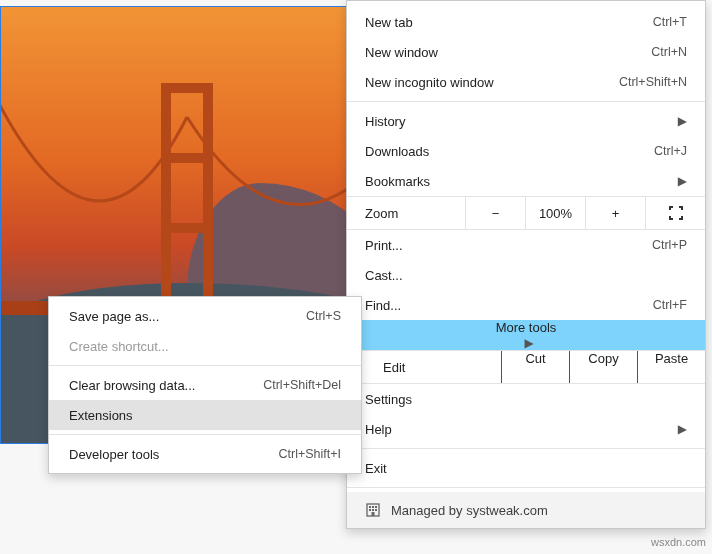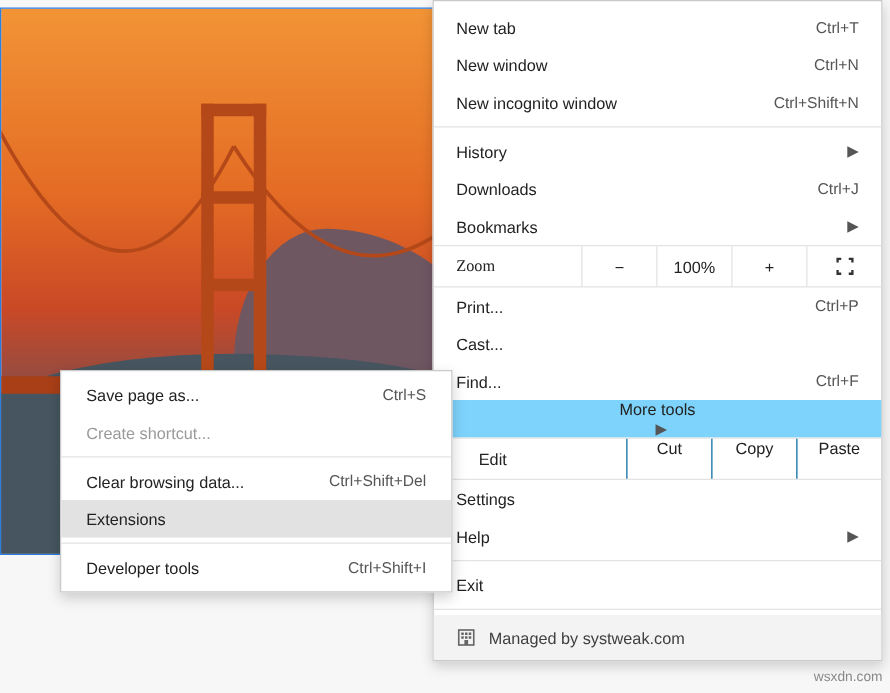--- a/index.html
+++ b/index.html
@@ -55,21 +55,21 @@
     padding: 0 18px;
     cursor: default;
   }
   .row.hov { background:#7dd3fc;flex-direction:column; }
   .row .lbl { flex: 1; }
   .row .sc { color:#555; font-size:12.5px; }
   .row .tri { color:#555; font-size:12px; margin-left:6px; }
   .sep { height:1px; background:#e3e3e3; margin:4px 0; }
 
   .zoomrow { display:flex; align-items:center; height:34px; border-top:1px solid #e3e3e3; border-bottom:1px solid #e3e3e3;}
-  .zoomrow .zlabel { width:118px; padding-left:18px;font-family:Liberation Serif, serif; }
+  .zoomrow .zlabel { width:118px; padding-left:18px; }
   .zoomrow .zbtn { flex:1; text-align:center; height:100%; display:flex; align-items:center; justify-content:center; border-left:1px solid #e3e3e3; }
   .zoomrow .zbtn.fs svg { width:14px; height:14px; }
 
   .editrow { display:flex; height:34px; border-top:1px solid #e3e3e3; border-bottom:1px solid #e3e3e3;}
   .editrow .elabel { width:118px; display:flex; align-items:center;margin-left:36px;}
   .editrow .ebtn { flex:1; display:flex; align-items:flex-start; justify-content:center; border-left:1px solid #0369a1;}
 
   .managed { display:flex; align-items:center; height:36px; padding:0 18px; background:#f3f3f3; color:#404040; gap:10px;}
   .managed svg { width:16px; height:16px; }
 

